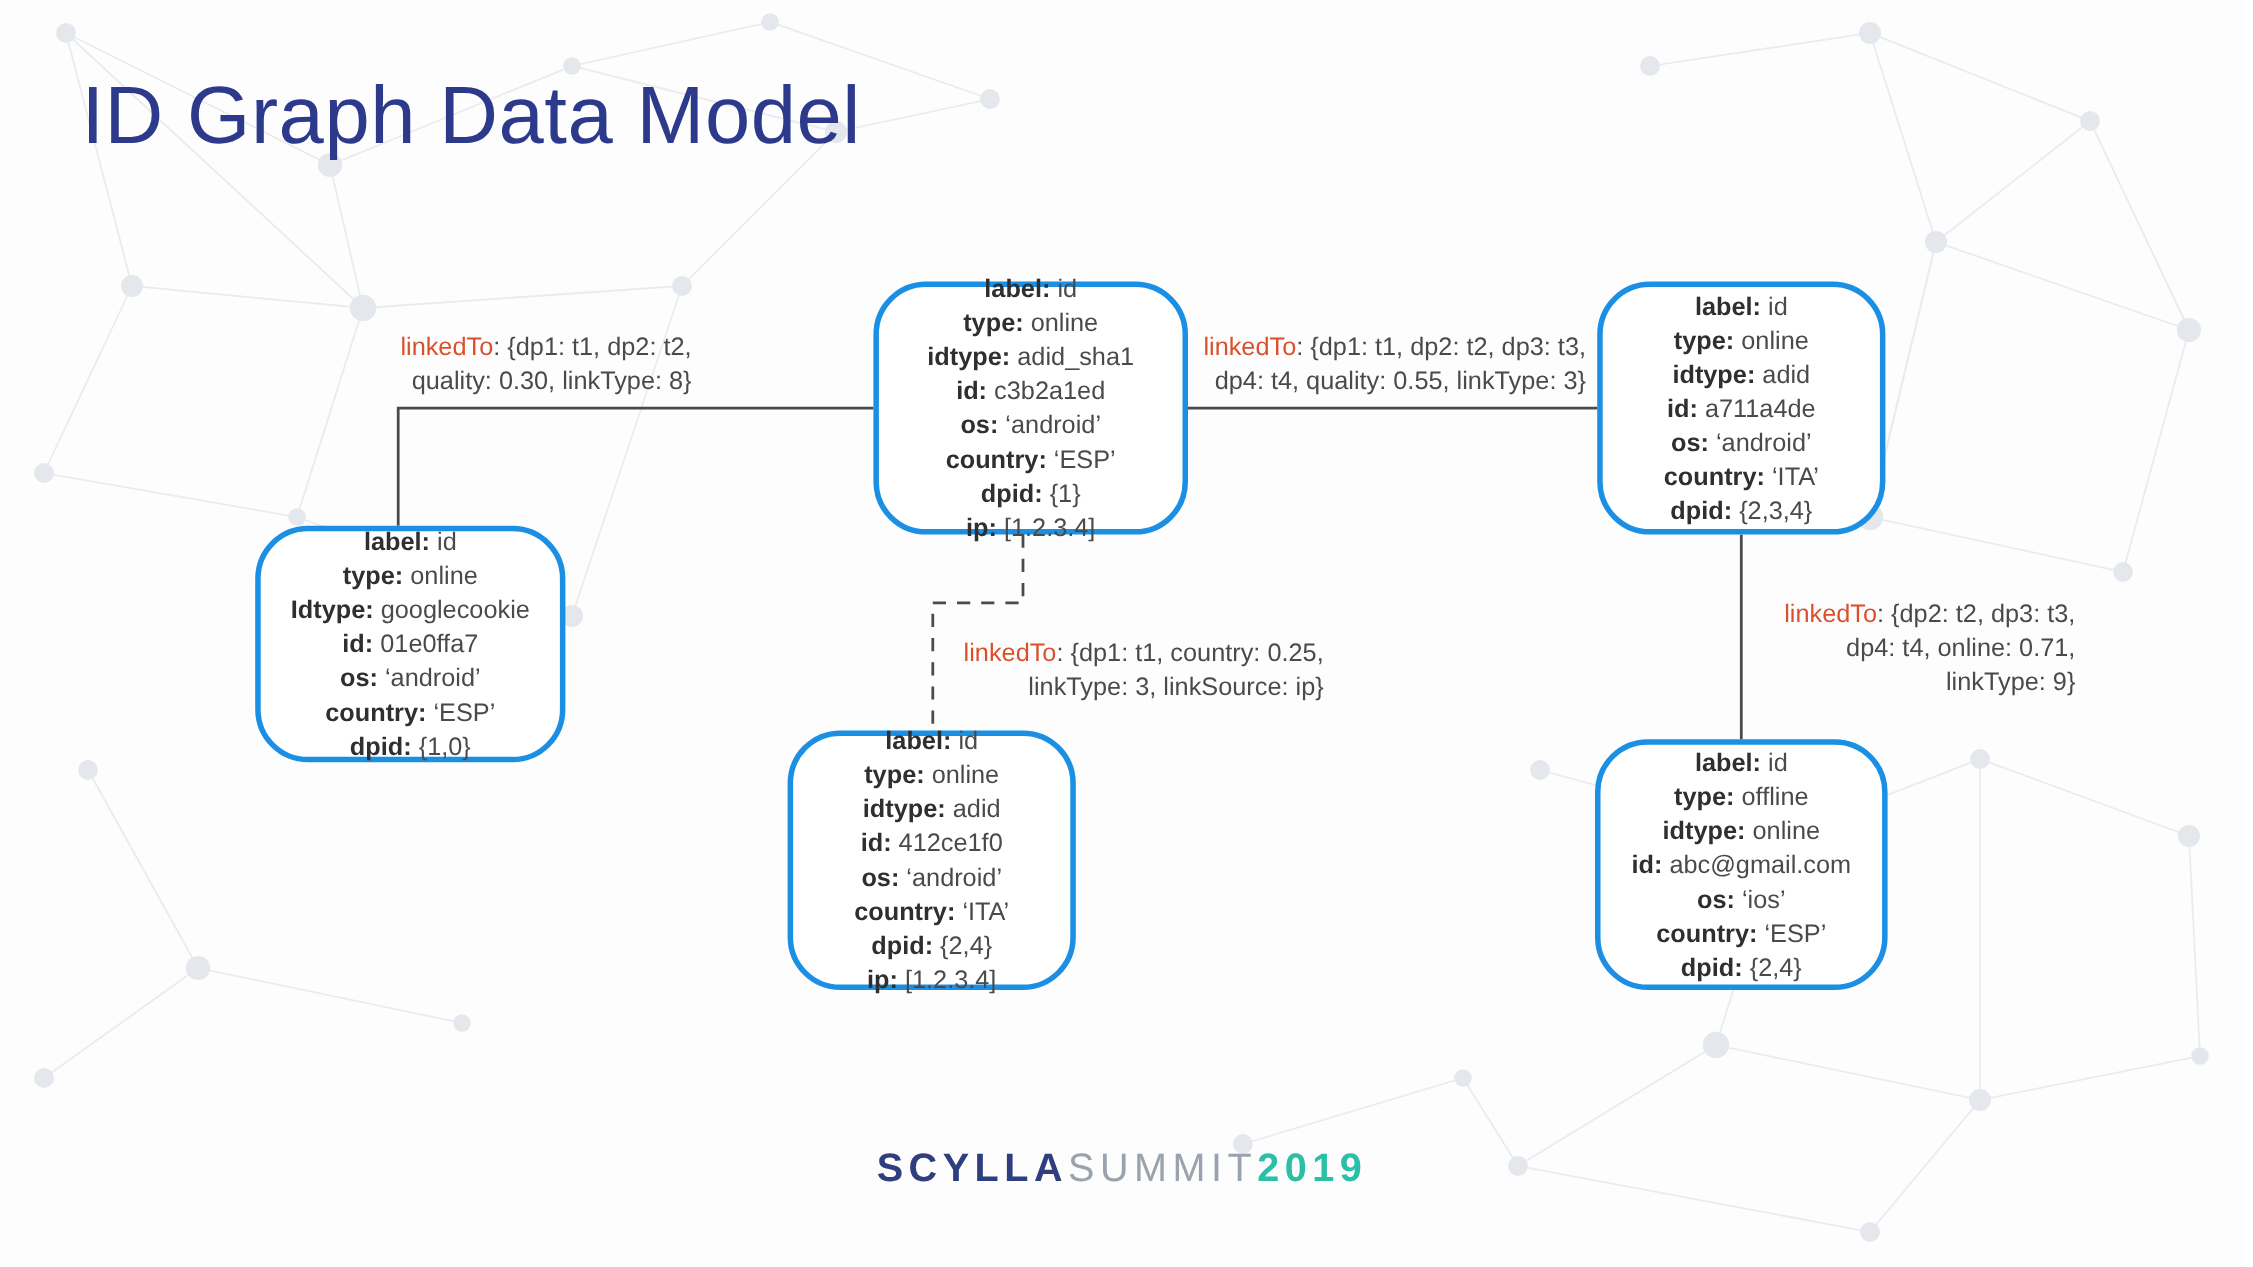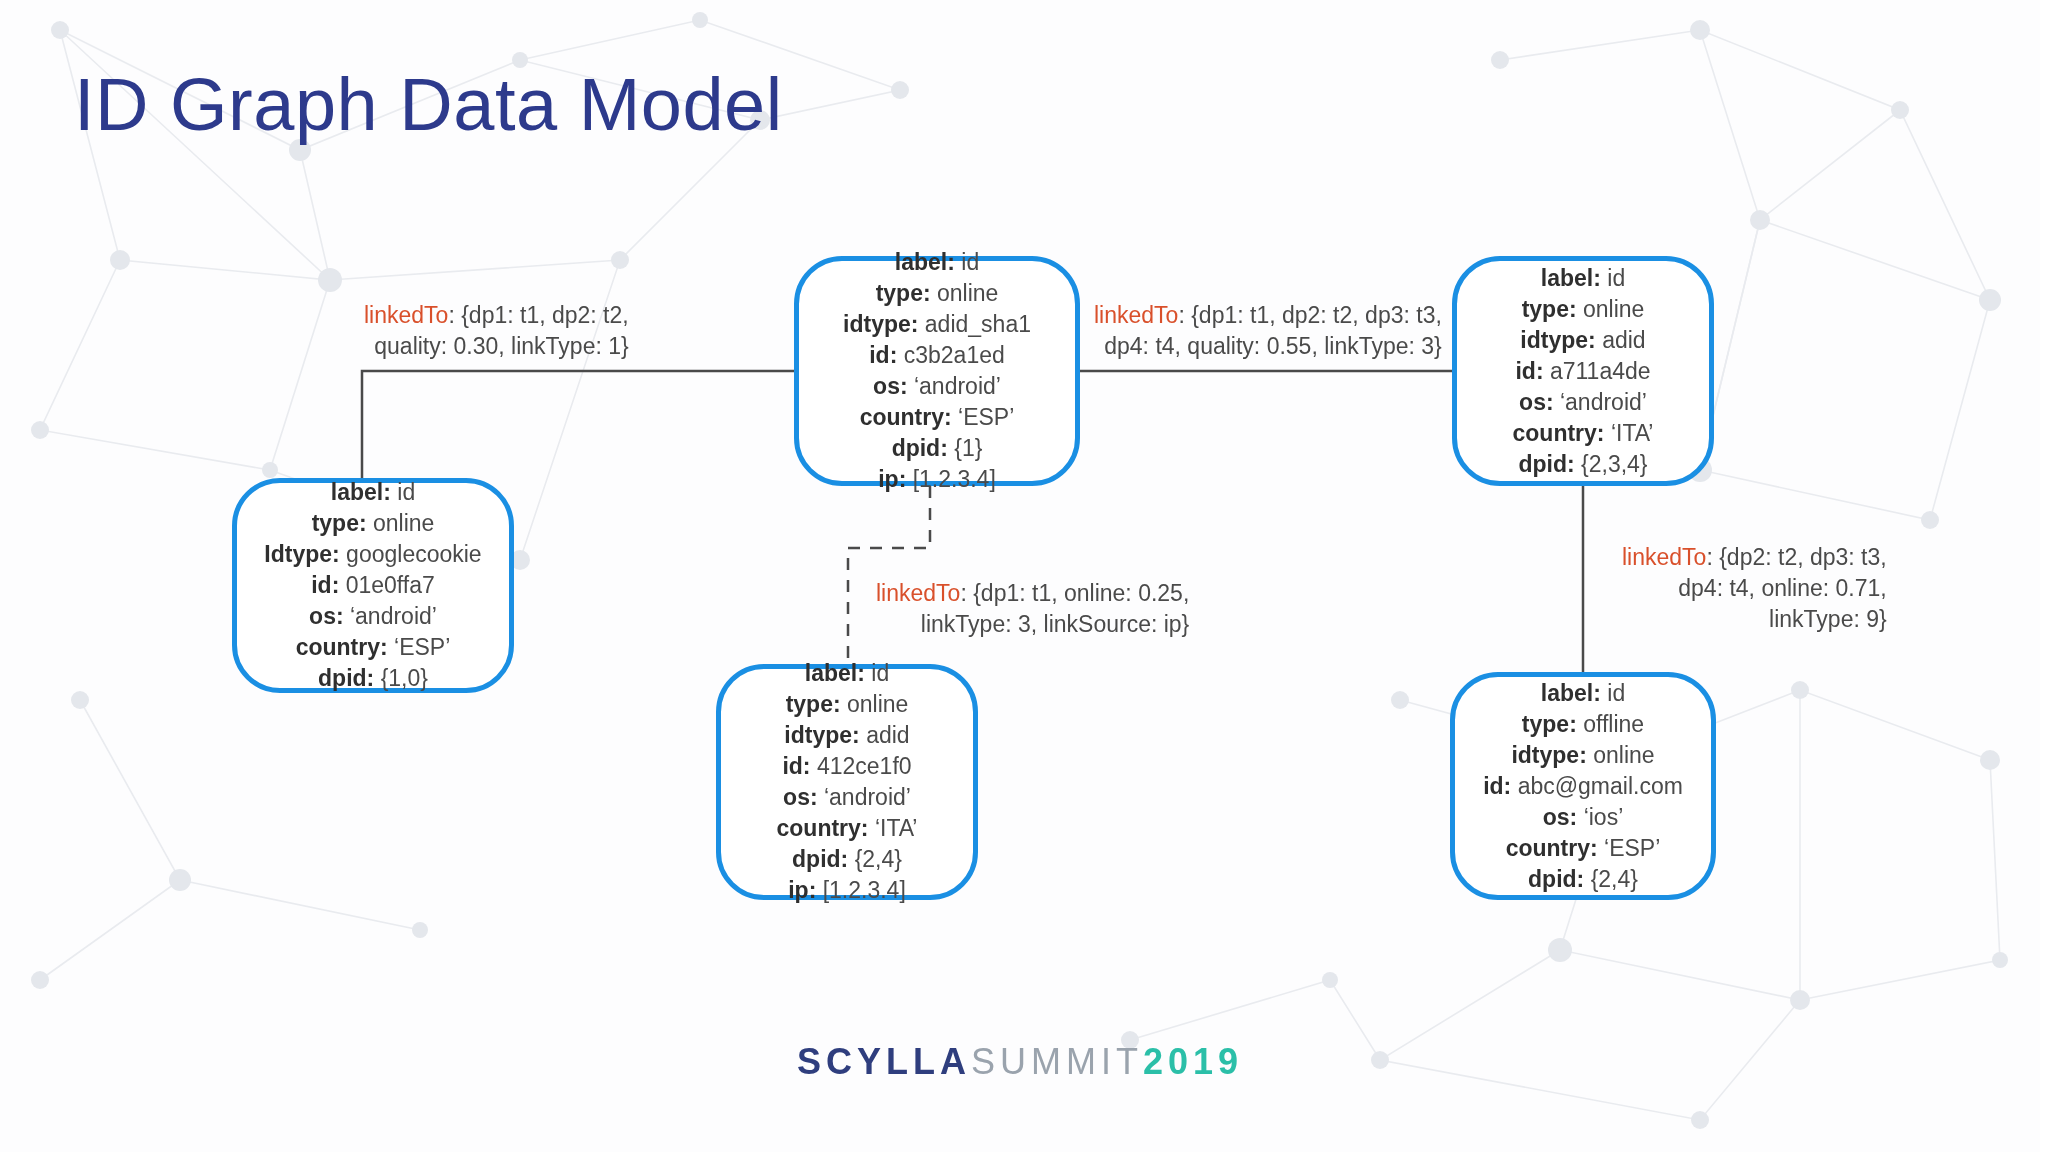--- a/index.html
+++ b/index.html
@@ -250,30 +250,30 @@
     <div class="node-line"><span class="k">type:</span> <span class="v">offline</span></div>
     <div class="node-line"><span class="k">idtype:</span> <span class="v">online</span></div>
     <div class="node-line"><span class="k">id:</span> <span class="v">abc@gmail.com</span></div>
     <div class="node-line"><span class="k">os:</span> <span class="v">‘ios’</span></div>
     <div class="node-line"><span class="k">country:</span> <span class="v">‘ESP’</span></div>
     <div class="node-line"><span class="k">dpid:</span> <span class="v">{2,4}</span></div>
   </div>
 
   <div class="edge-label" id="edge-label-left">
     <div><span class="rel">linkedTo</span><span>: {dp1: t1, dp2: t2,</span></div>
-    <div>quality: 0.30, linkType: 1}</div>
+    <div>quality: 0.30, linkType: 8}</div>
   </div>
 
   <div class="edge-label" id="edge-label-right">
     <div><span class="rel">linkedTo</span><span>: {dp1: t1, dp2: t2, dp3: t3,</span></div>
     <div>dp4: t4, quality: 0.55, linkType: 3}</div>
   </div>
 
   <div class="edge-label" id="edge-label-dashed">
-    <div><span class="rel">linkedTo</span><span>: {dp1: t1, online: 0.25,</span></div>
+    <div><span class="rel">linkedTo</span><span>: {dp1: t1, country: 0.25,</span></div>
     <div>linkType: 3, linkSource: ip}</div>
   </div>
 
   <div class="edge-label" id="edge-label-bottom-right">
     <div><span class="rel">linkedTo</span><span>: {dp2: t2, dp3: t3,</span></div>
     <div>dp4: t4, online: 0.71,</div>
     <div>linkType: 9}</div>
   </div>
 
   <div id="footer-logo">

